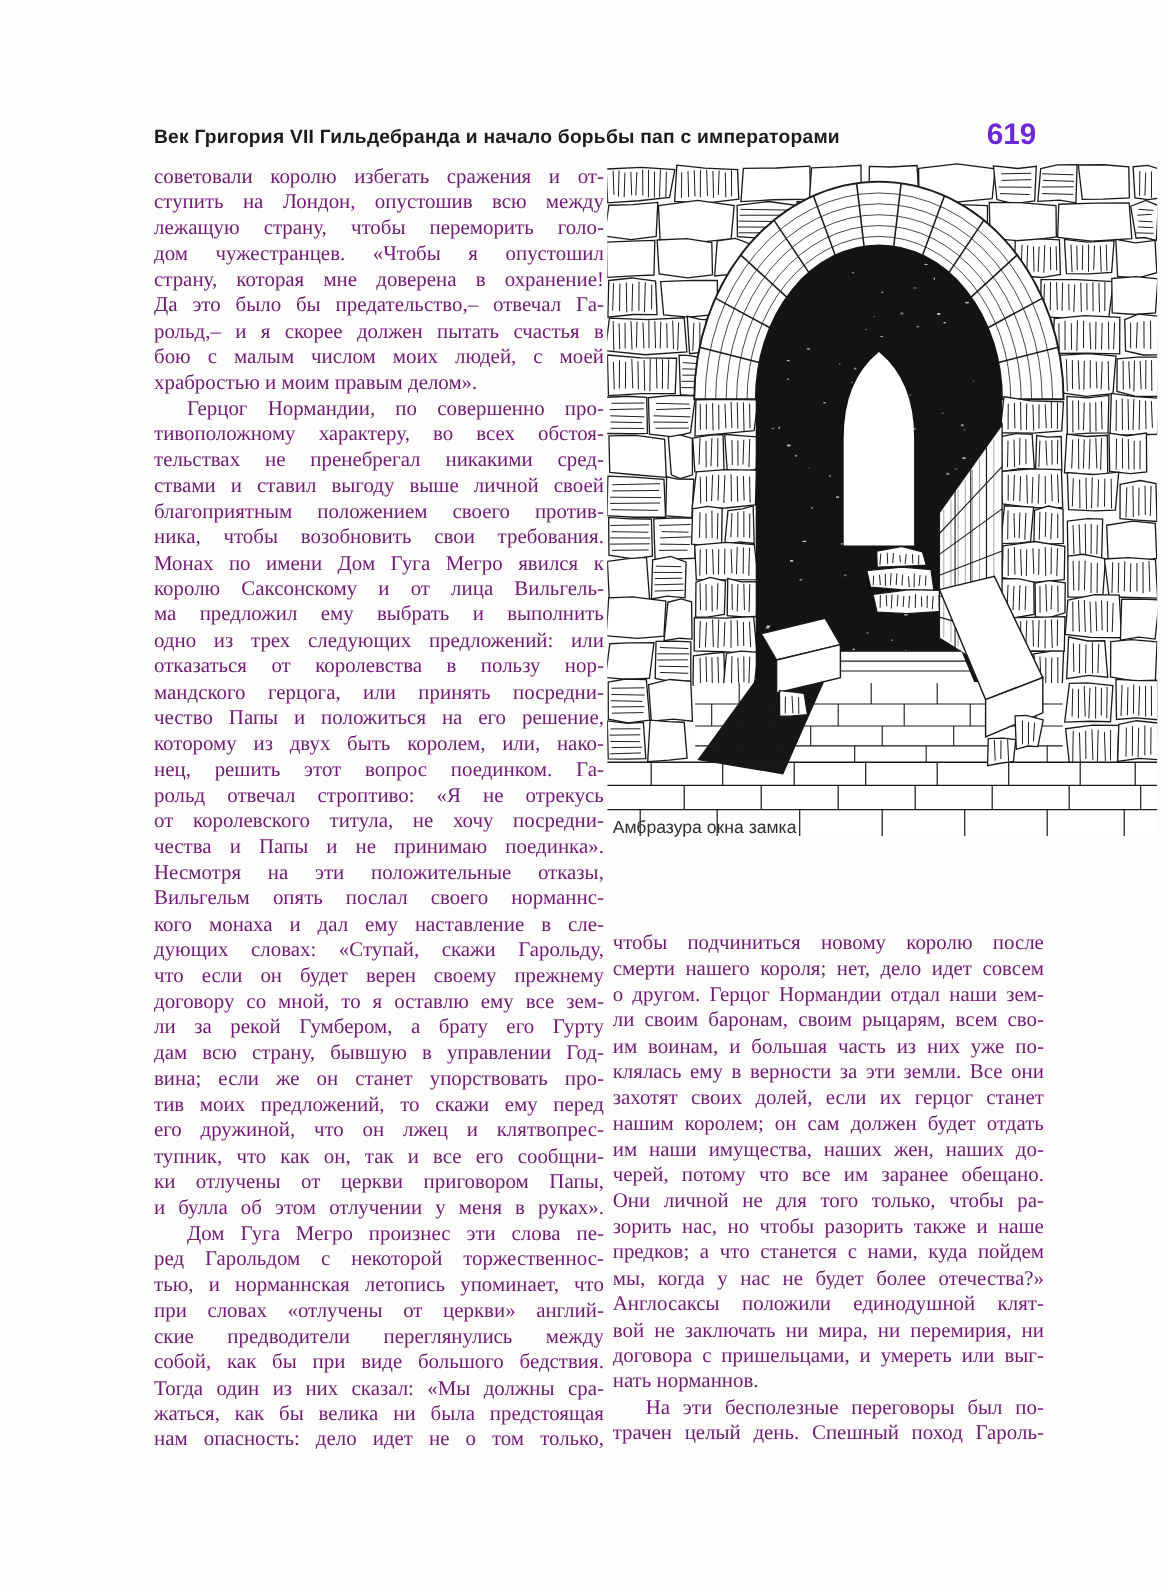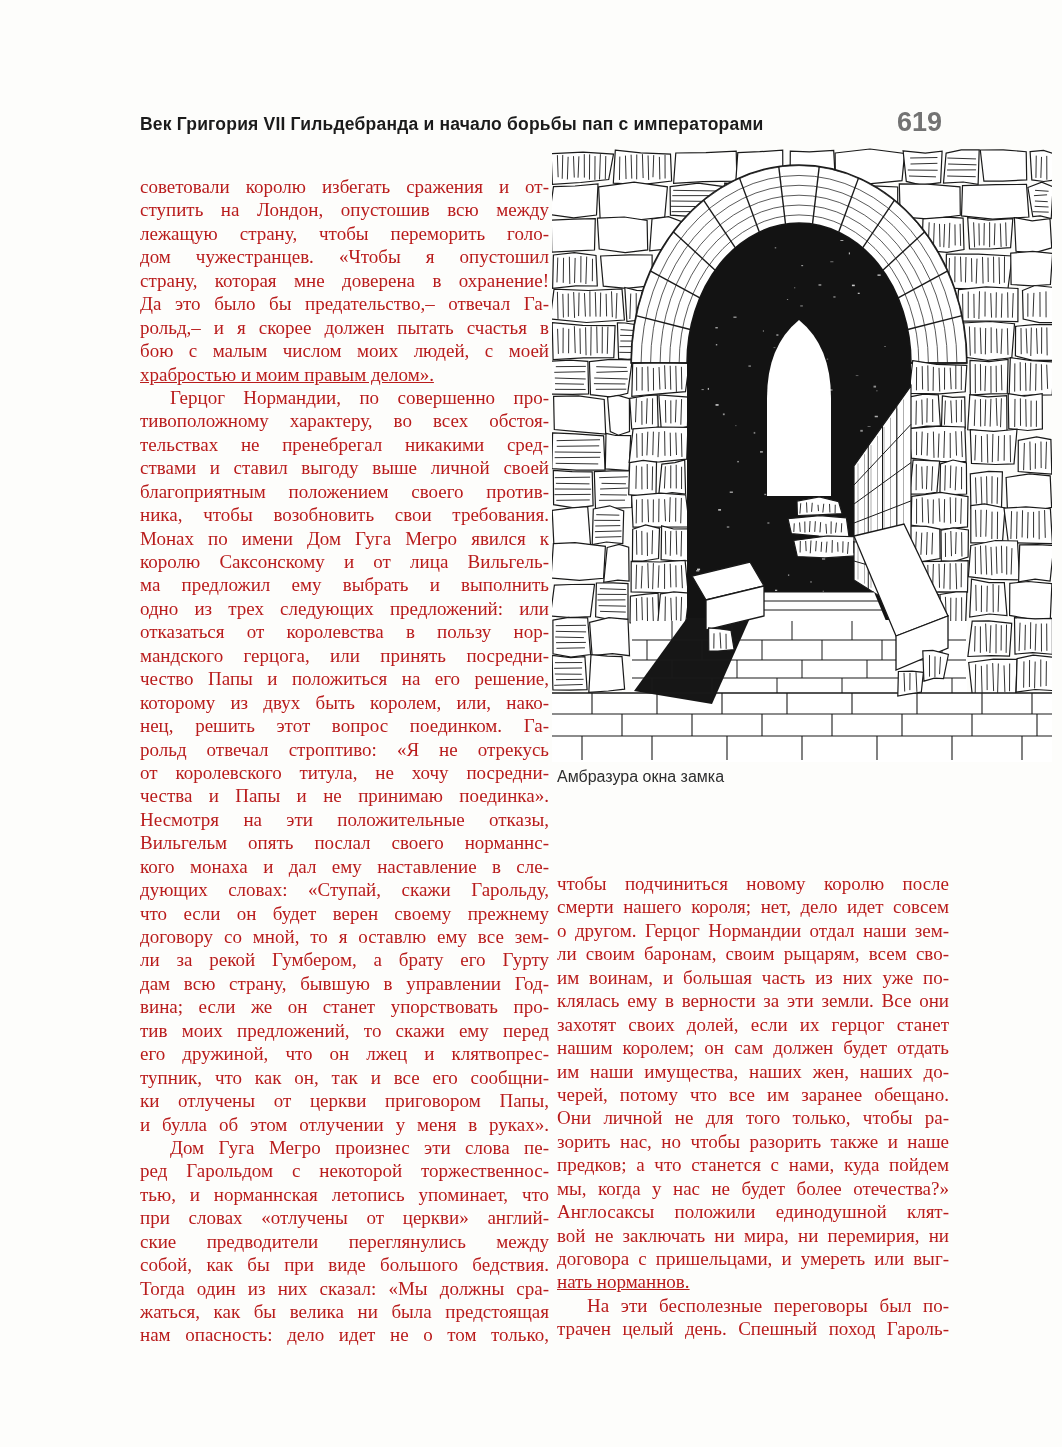--- a/index.html
+++ b/index.html
@@ -6,31 +6,31 @@
   .page{
     position:relative;width:1062px;height:1447px;margin:0 auto;
     background:#fdfdfb;overflow:hidden;
     font-family:"Liberation Serif", serif;color:#1d1d1d;
   }
   .header{position:absolute;left:140px;top:112px;width:812px;
     display:flex;justify-content:space-between;align-items:center;}
   .title{font-family:"Liberation Sans",sans-serif;font-weight:700;
     font-size:17.5px;line-height:1.15;color:#1b1b1b;letter-spacing:.2px;max-width:640px;}
   .pagenum{font-family:"Liberation Sans",sans-serif;font-weight:700;
-    font-size:27px;line-height:1;color:#737373;margin-top:-3px;padding-right:10px;}
-  .col{position:absolute;font-size:19px;color:#b91c1c;margin-top:26px;}
+    font-size:27px;line-height:1;color:#6d28d9;margin-top:-3px;padding-right:10px;}
+  .col{position:absolute;font-size:19px;color:#701a75;}
   .col .para{margin:0;}
   .col .line{
     height:23.45px;line-height:23.45px;overflow:hidden;
     text-align:justify;text-align-last:justify;
   }
   .col .line.indent{text-indent:30px;}
-  .col .line.end{text-align-last:left;text-decoration:underline;}
+  .col .line.end{text-align-last:left;}
   .figure{position:absolute;left:552px;top:148px;width:500px;height:614px;}
-  .caption{position:absolute;left:557px;top:768px;
+  .caption{position:absolute;left:557px;top:744px;
     font-family:"Liberation Sans",sans-serif;font-size:16px;color:#2e2e2e;}
 </style>
 </head>
 <body>
 
 <div class="page">
 
   <div class="header">
     <div class="title">Век Григория VII Гильдебранда и начало борьбы пап с императорами</div>
     <div class="pagenum">619</div>

